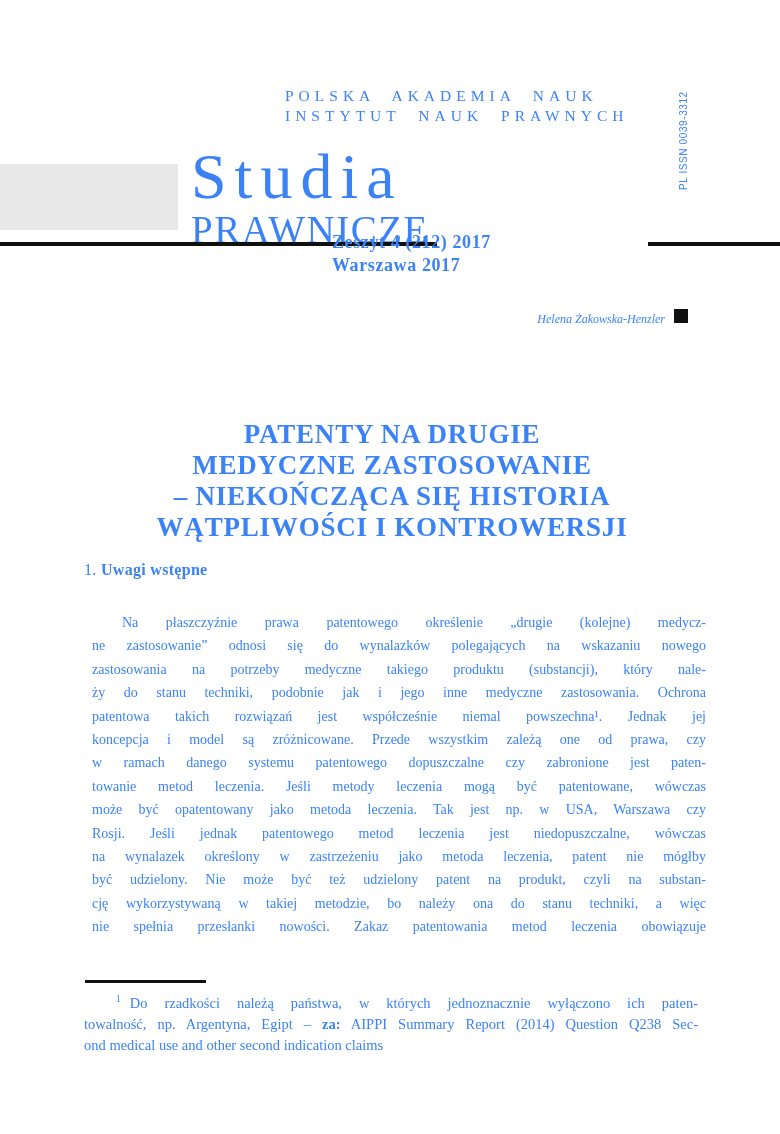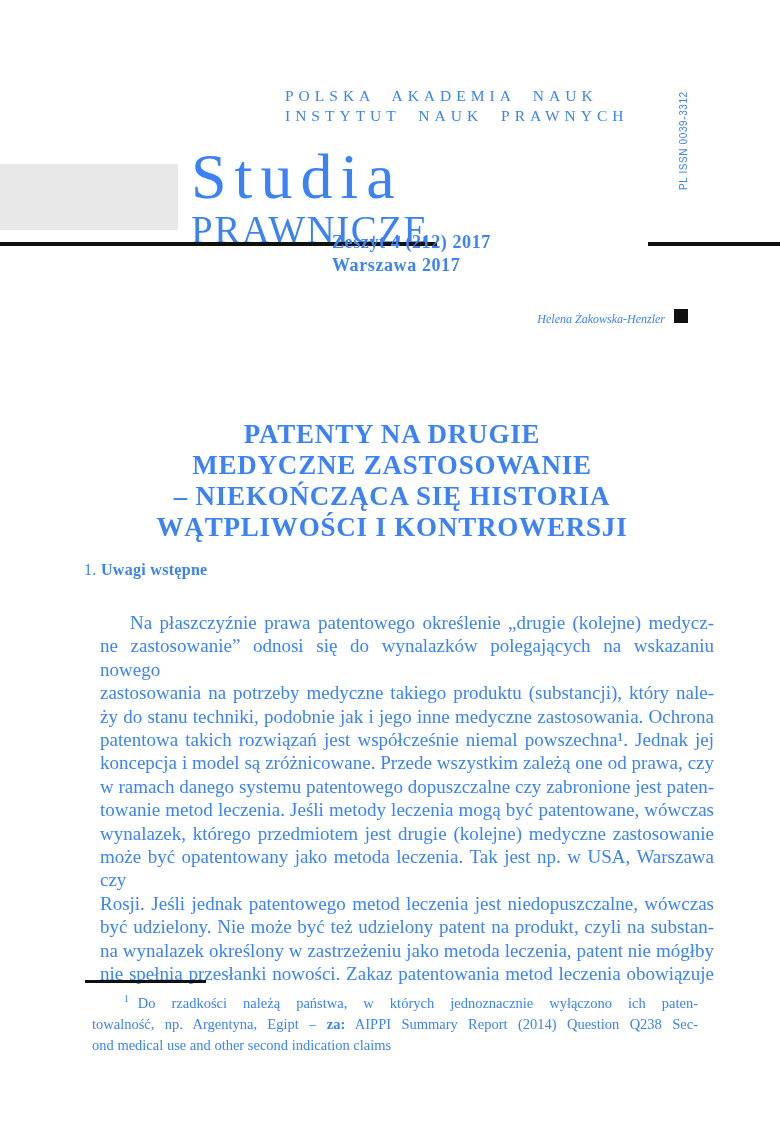--- a/index.html
+++ b/index.html
@@ -111,43 +111,43 @@
     position: absolute;
     left: 84px; top: 561px;
     font-size: 16px;
     letter-spacing: 0.3px;
   }
   .section-heading .h-title { font-weight: bold; }
 
   
   .body-text {
     position: absolute;
-    left: 100px; top: 611px;
+    left: 92px; top: 611px;
     width: 614px;
-    font-size: 19px;
+    font-size: 14px;
     line-height: 23.4px;
   }
   .jline { text-align: justify; text-align-last: justify; }
   .jline.indent { padding-left: 30px; }
 
   
   .fn-rule {
     position: absolute;
     left: 85px; top: 980px;
     width: 121px; height: 3px;
     background: #101010;
   }
   .footnote {
     position: absolute;
     left: 84px; top: 989px;
     width: 614px;
     font-size: 14.5px;
     line-height: 21px;
   }
-  .fn-line { text-align: justify; text-align-last: justify; margin-left: 8px; }
+  .fn-line { text-align: justify; text-align-last: justify; }
   .fn-line.fn-last { text-align-last: left; }
   .fn-line.fn-first { padding-left: 32px; }
   .fn-marker {
     vertical-align: super;
     font-size: 9.5px;
     margin-right: 9px;
   }
   .fn-bold { font-weight: bold; }
 </style>
 </head>
@@ -192,25 +192,25 @@
 
   <div class="body-text">
     <div class="jline indent">Na płaszczyźnie prawa patentowego określenie „drugie (kolejne) medycz-</div>
     <div class="jline">ne zastosowanie” odnosi się do wynalazków polegających na wskazaniu nowego</div>
     <div class="jline">zastosowania na potrzeby medyczne takiego produktu (substancji), który nale-</div>
     <div class="jline">ży do stanu techniki, podobnie jak i jego inne medyczne zastosowania. Ochrona</div>
     <div class="jline">patentowa takich rozwiązań jest współcześnie niemal powszechna¹. Jednak jej</div>
     <div class="jline">koncepcja i model są zróżnicowane. Przede wszystkim zależą one od prawa, czy</div>
     <div class="jline">w ramach danego systemu patentowego dopuszczalne czy zabronione jest paten-</div>
     <div class="jline">towanie metod leczenia. Jeśli metody leczenia mogą być patentowane, wówczas</div>
-    <div class="jline">wynalazek, którego przedmiotem jest drugie (kolejne) medyczne zastosowanie</div>
     <div class="jline">może być opatentowany jako metoda leczenia. Tak jest np. w USA, Warszawa czy</div>
     <div class="jline">Rosji. Jeśli jednak patentowego metod leczenia jest niedopuszczalne, wówczas</div>
+    <div class="jline">na wynalazek określony w zastrzeżeniu jako metoda leczenia, patent nie mógłby</div>
     <div class="jline">być udzielony. Nie może być też udzielony patent na produkt, czyli na substan-</div>
-    <div class="jline">na wynalazek określony w zastrzeżeniu jako metoda leczenia, patent nie mógłby</div>
+    <div class="jline">cję wykorzystywaną w takiej metodzie, bo należy ona do stanu techniki, a więc</div>
     <div class="jline">nie spełnia przesłanki nowości. Zakaz patentowania metod leczenia obowiązuje</div>
   </div>
 
   <div class="fn-rule"></div>
 
   <div class="footnote">
     <div class="fn-line fn-first">
       <span class="fn-marker">1</span><span>Do rzadkości należą państwa, w których jednoznacznie wyłączono ich paten-</span>
     </div>
     <div class="fn-line">

